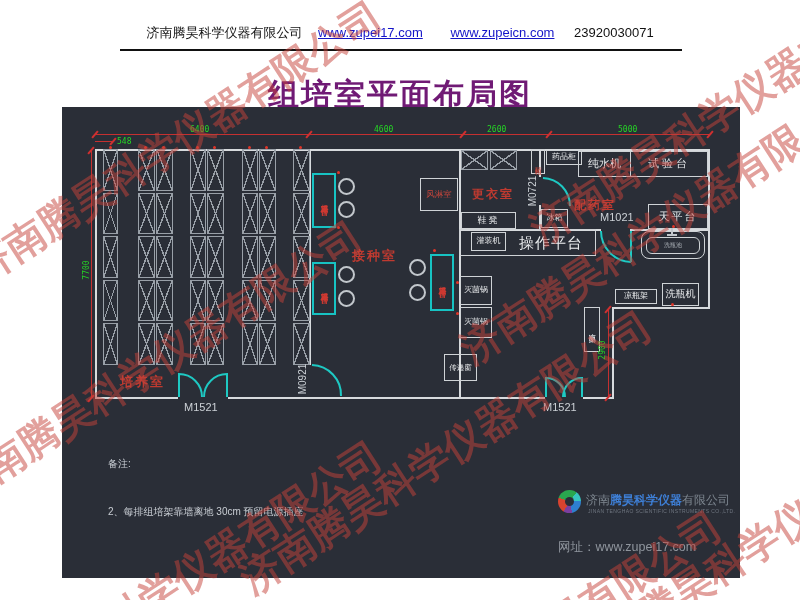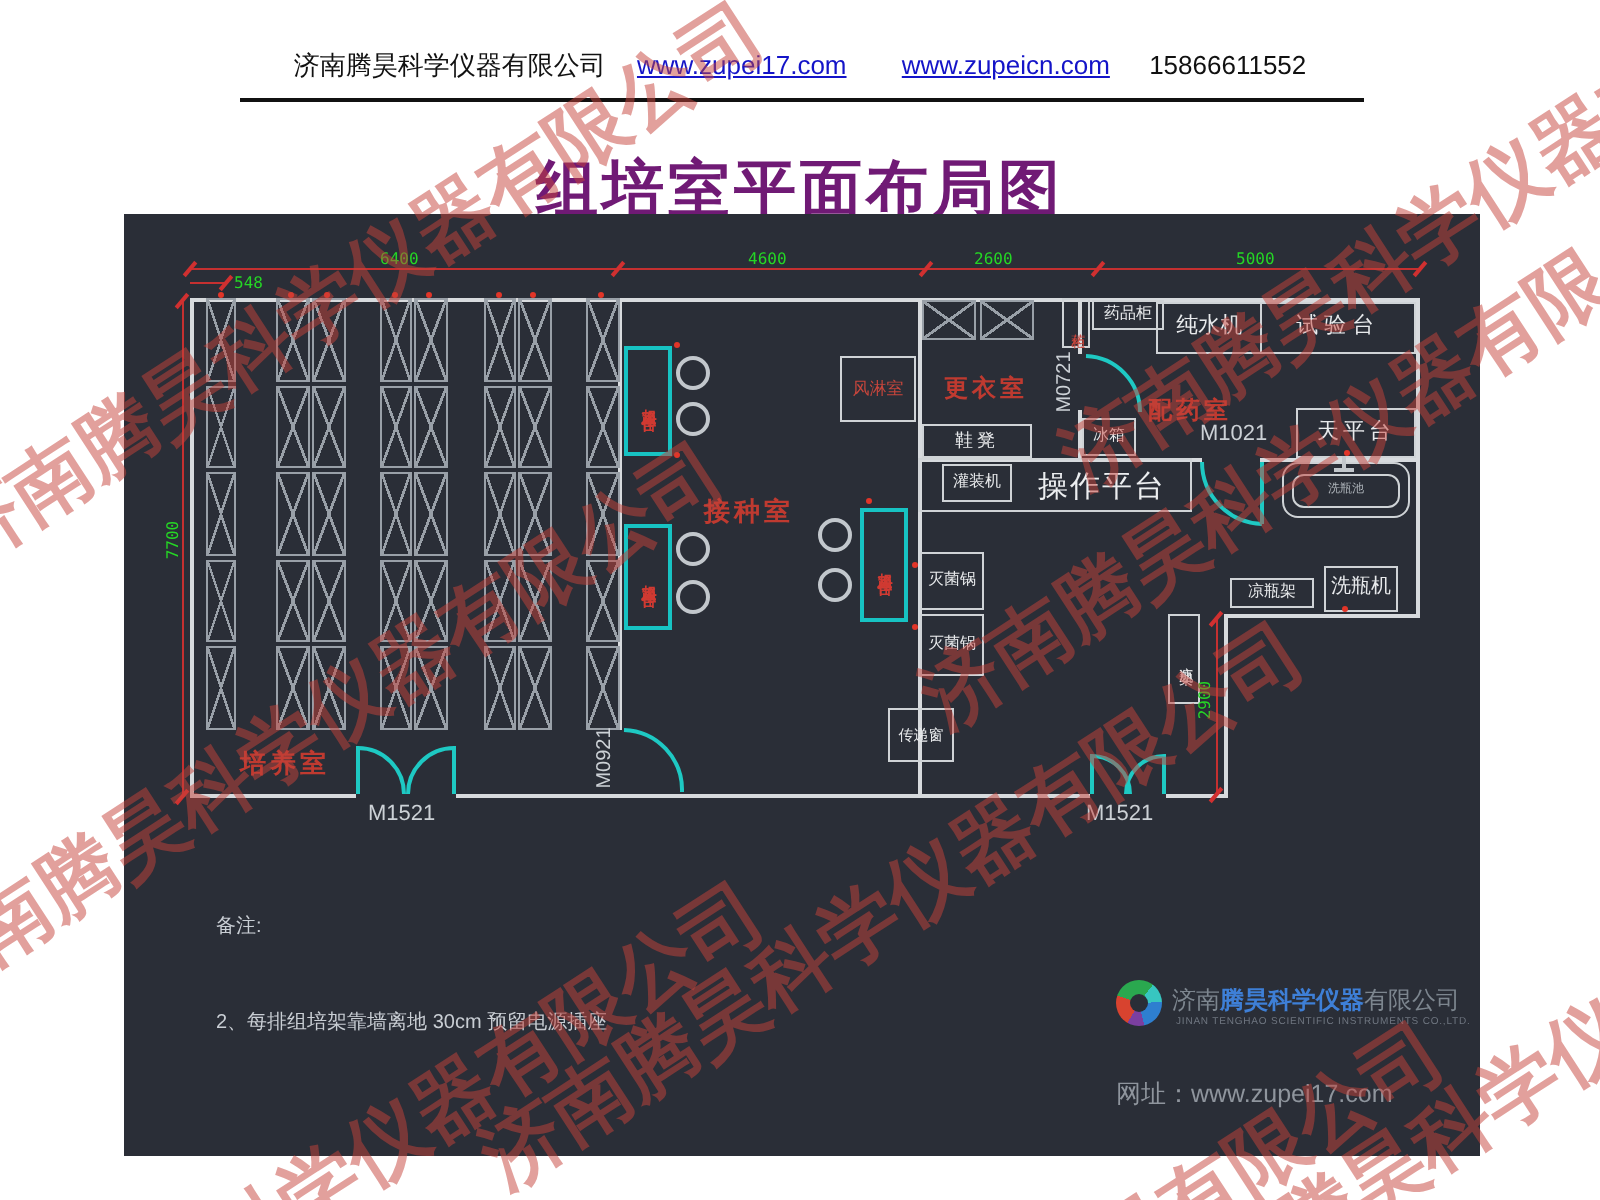--- a/index.html
+++ b/index.html
@@ -57,21 +57,21 @@
 </style>
 </head>
 <body>
 
 <div class="page">
 
   <div class="hdr">
     <span>济南腾昊科学仪器有限公司</span>
     <a href="#">www.zupei17.com</a>
     <a href="#">www.zupeicn.com</a>
-    <span class="phone">15866611552</span>
+    <span class="phone">23920030071</span>
   </div>
   <div class="hdr-rule"></div>
   <div class="title">组培室平面布局图</div>
 
   <div class="panel"></div>
 
   <div class="wall" style="left:95px;top:149px;width:615px;height:2px;"></div>
   <div class="wall" style="left:95px;top:149px;width:2px;height:250px;"></div>
   <div class="wall" style="left:708px;top:149px;width:2px;height:160px;"></div>
   <div class="wall" style="left:612px;top:307px;width:98px;height:2px;"></div>

